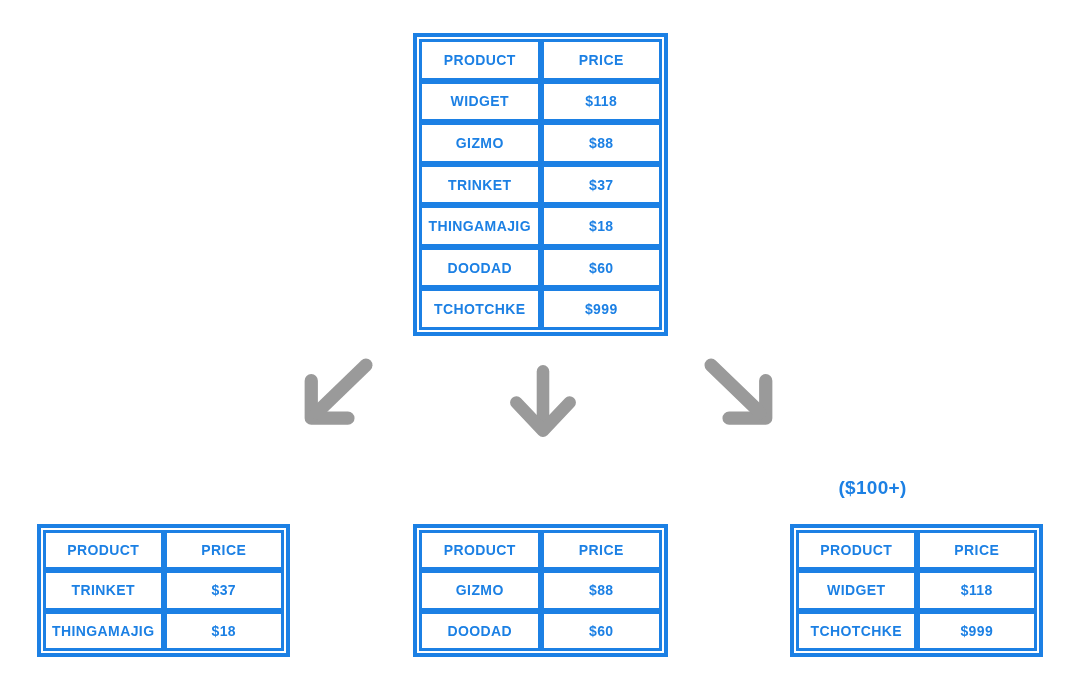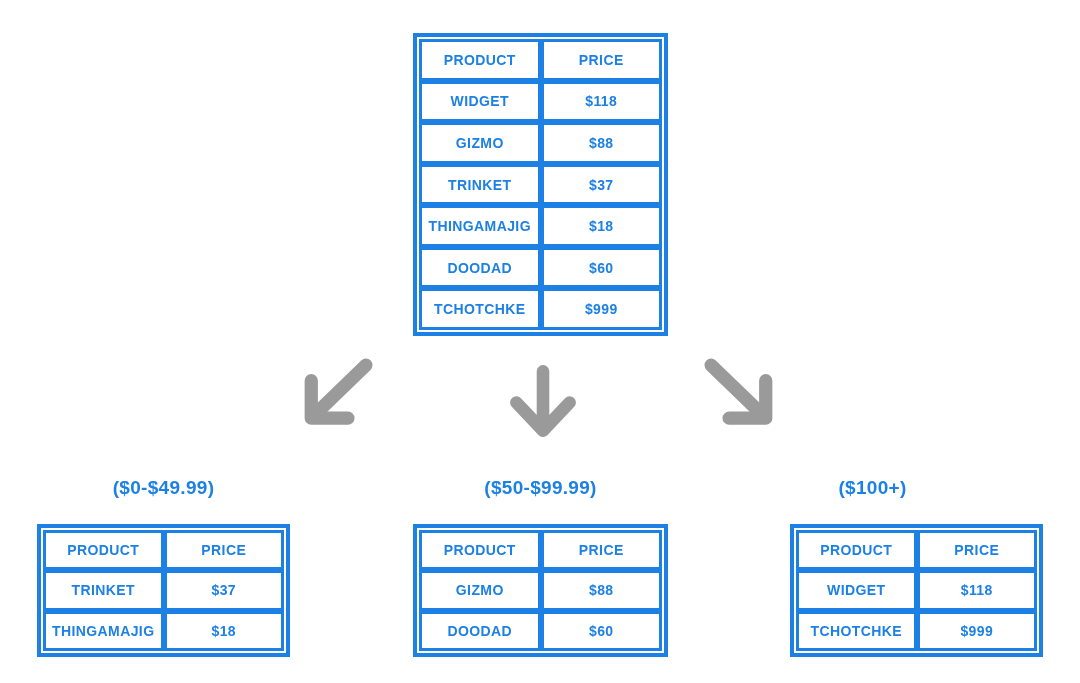--- a/index.html
+++ b/index.html
@@ -121,22 +121,20 @@
       <path d="M 14 52 L 50 90 L 86 52"></path>
     </svg>
   </div>
   <div class="arrow arrow-right">
     <svg viewBox="0 0 100 100" fill="none" stroke="currentColor" stroke-width="17" stroke-linecap="round" stroke-linejoin="round">
       <path d="M 83 33 L 83 81 L 36 81"></path>
       <path d="M 76 74 L 13 13"></path>
     </svg>
   </div>
 
-  <div class="plabel plabel-low">($0-$49.99)</div>
-  <div class="plabel plabel-mid">($50-$99.99)</div>
   <div class="plabel plabel-high">($100+)</div>
 
   <div class="tbl tbl-low">
     <div class="row">
       <div class="cell">PRODUCT</div>
       <div class="cell">PRICE</div>
     </div>
     <div class="row">
       <div class="cell">TRINKET</div>
       <div class="cell">$37</div>

